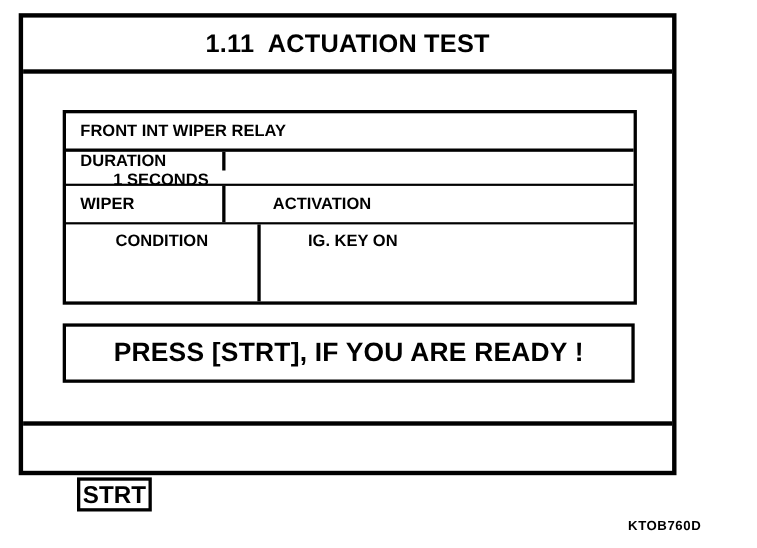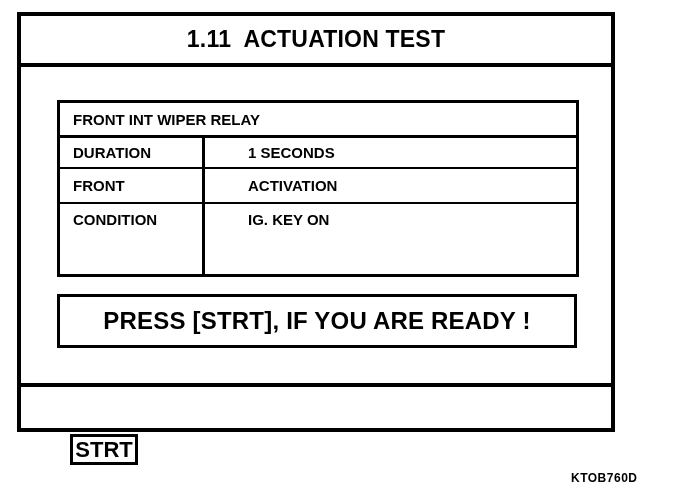--- a/index.html
+++ b/index.html
@@ -45,23 +45,23 @@
     font-size: 15px;
   }
   .t-header {
     flex: none;
     height: 35px;
     border-bottom: 3px solid #000;
     display: flex; align-items: center;
     padding-left: 13px;
   }
   .t-row { display: flex; border-bottom: 2px solid #000; flex: none; }
-  .t-row.r1 { height: 31px; }
+  .t-row.r1 { height: 31px; flex-direction: column; }
   .t-row.r2 { height: 35px; }
-  .t-row.r3 { flex: 1; border-bottom: none; }
+  .t-row.r3 { flex: 1; border-bottom: none; padding-left: 32px; }
   .t-label {
     flex: none;
     width: 145px;
     border-right: 3px solid #000;
     padding-left: 13px;
     display: flex; align-items: center;
   }
   .t-value {
     flex: 1;
     padding-left: 10px;
@@ -125,21 +125,21 @@
 
   <div class="test-table">
     <div class="t-header">
       <span>FRONT INT WIPER RELAY</span>
     </div>
     <div class="t-row r1">
       <div class="t-label">DURATION</div>
       <div class="t-value">1 SECONDS</div>
     </div>
     <div class="t-row r2">
-      <div class="t-label">FRONT</div>
+      <div class="t-label">WIPER</div>
       <div class="t-value">ACTIVATION</div>
     </div>
     <div class="t-row r3">
       <div class="t-label">CONDITION</div>
       <div class="t-value">IG. KEY ON</div>
     </div>
   </div>
 
   <div class="message-box">
     <span>PRESS [STRT], IF YOU ARE READY !</span>

